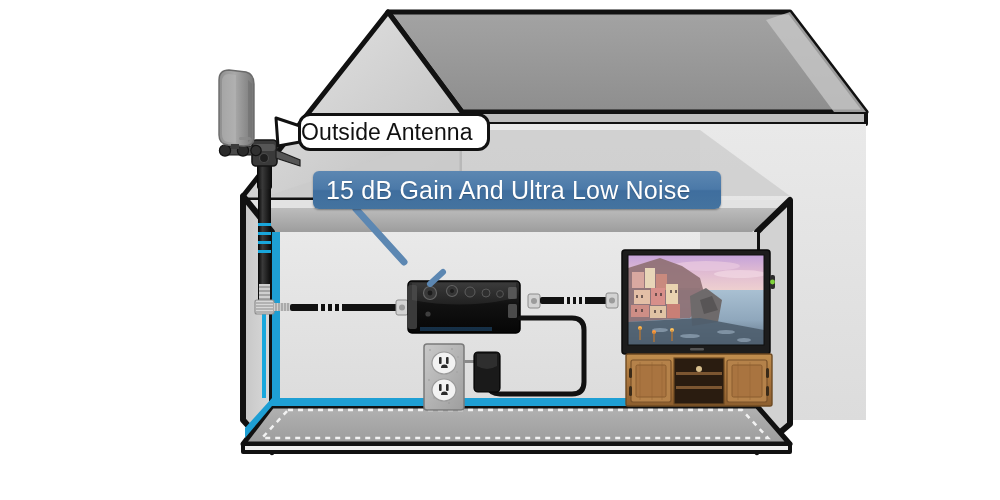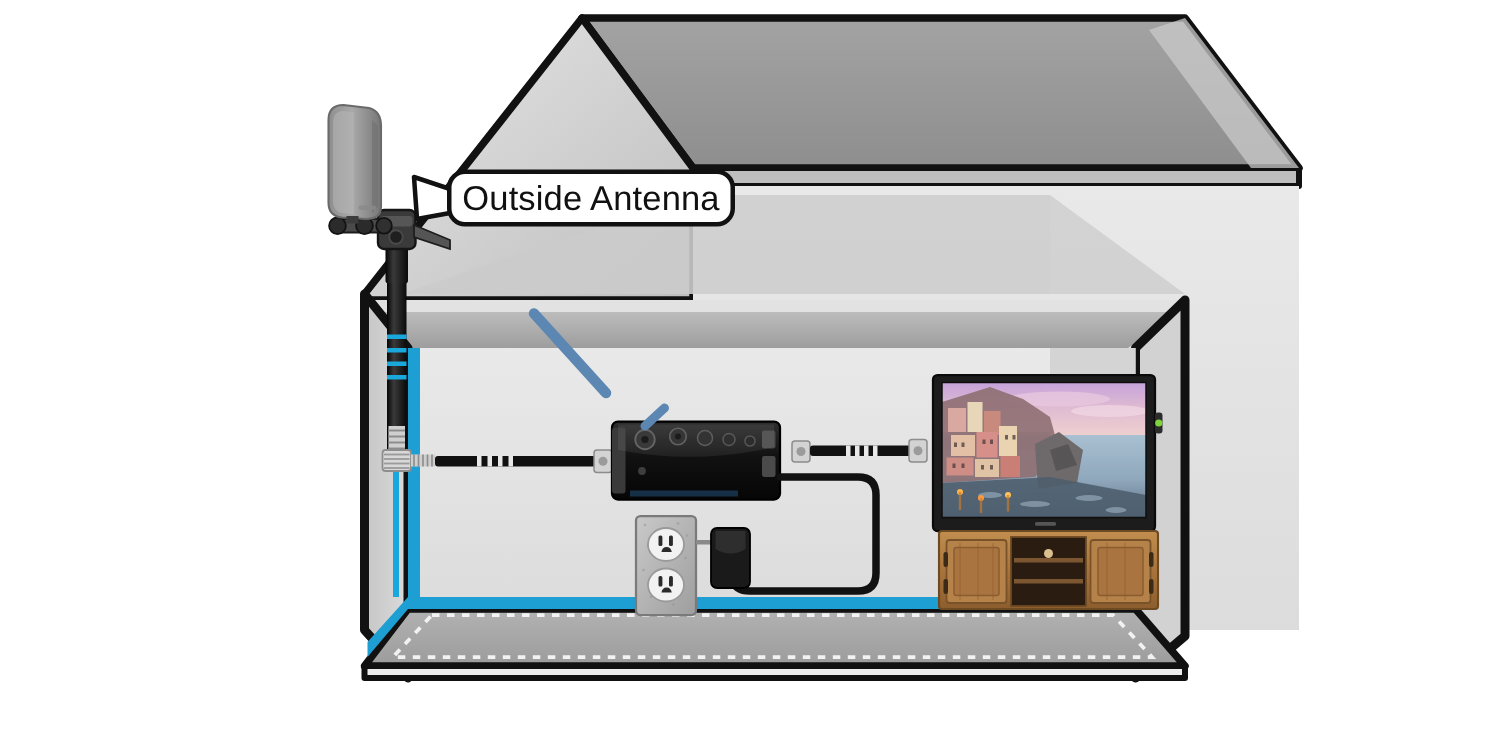--- a/index.html
+++ b/index.html
@@ -11,21 +11,21 @@
 
   
   .callout{
     position:absolute;
     background:#ffffff;
     border:3px solid #111111;
     border-radius:12px;
     color:#111111;
     font-weight:400;
     white-space:nowrap;
-    display:flex;align-items:center;justify-content:center;
+    display:flex;align-items:center;
     box-sizing:border-box;
     letter-spacing:.1px;
   }
   #callout-antenna{
     left:298px; top:113px; width:192px; height:38px;
     font-size:23px;
   }
   #callout-booster{
     left:399px; top:240px; width:146px; height:32px;
     font-size:19px;
@@ -439,19 +439,22 @@
     </g>
 
     <path d="M356,209 L404,262" stroke="#5C87B2" stroke-width="7" fill="none" stroke-linecap="round"></path>
 
     <path d="M443,272 L430,284" stroke="#5C87B2" stroke-width="6" fill="none" stroke-linecap="round"></path>
 
     <path d="M300,126 L276,118 L278,146 L300,142 Z" fill="#FFFFFF" stroke="#111111" stroke-width="3" stroke-linejoin="round"></path>
 
   </svg>
 
+  <div id="banner">
+    <span>15 dB Gain And Ultra Low Noise</span>
+  </div>
 
   <div class="callout" id="callout-antenna">
     <span>Outside Antenna</span>
   </div>
 
 
 </div>
 
 </body></html>

